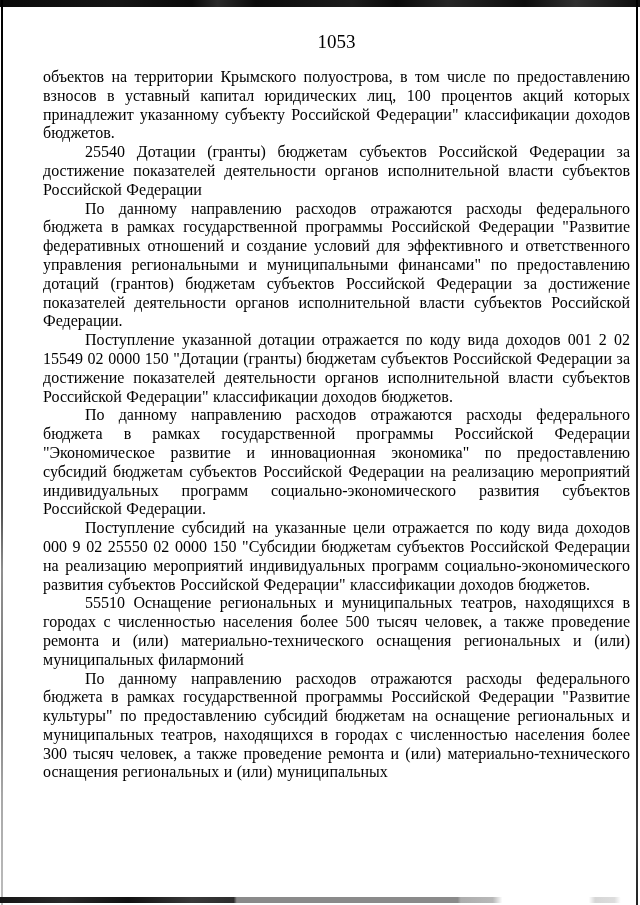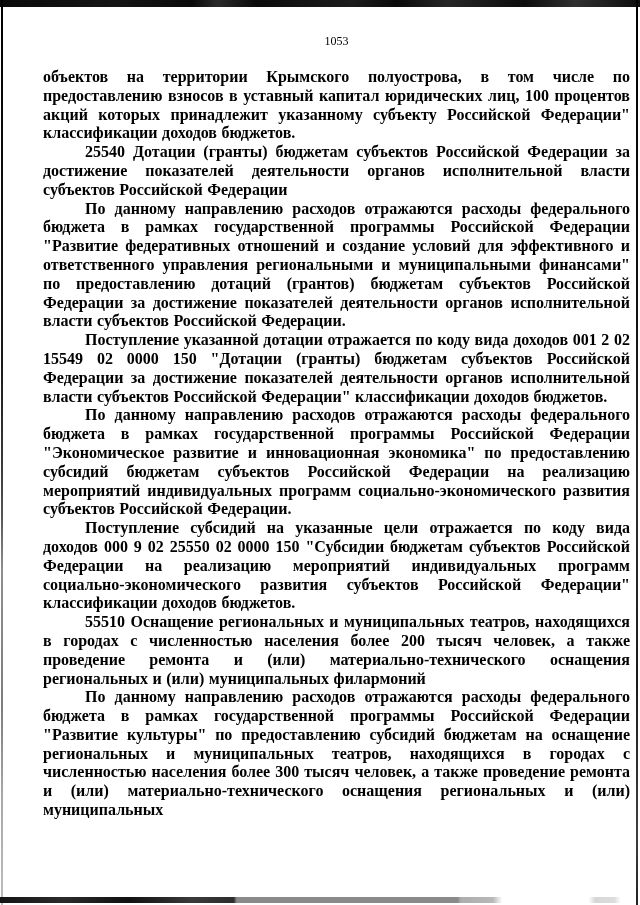--- a/index.html
+++ b/index.html
@@ -51,32 +51,31 @@
   }
   
   .content {
     position: absolute;
     left: 43px;
     top: 32px;
     width: 587px;
   }
   .page-number {
     text-align: center;
-    font-size: 12px;
+    font-size: 19px;
     line-height: 19px;
     margin: 0 0 17px 0;
   }
   .body-text p {
     margin: 0;
     font-size: 16px;
     line-height: 18.8px;
     text-align: justify;
     text-indent: 42px;
     word-spacing: 0.5px;
-    font-weight: bold;
   }
   .body-text p.continuation {
     text-indent: 0;
   }
 </style>
 </head>
 <body>
 
 <div class="scan-top"></div>
 <div class="scan-left"></div>
@@ -85,16 +84,16 @@
 
 <div class="content">
   <div class="page-number">1053</div>
   <div class="body-text">
     <p class="continuation">объектов на территории Крымского полуострова, в том числе по предоставлению взносов в уставный капитал юридических лиц, 100 процентов акций которых принадлежит указанному субъекту Российской Федерации" классификации доходов бюджетов.</p>
     <p>25540 Дотации (гранты) бюджетам субъектов Российской Федерации за достижение показателей деятельности органов исполнительной власти субъектов Российской Федерации</p>
     <p>По данному направлению расходов отражаются расходы федерального бюджета в рамках государственной программы Российской Федерации "Развитие федеративных отношений и создание условий для эффективного и ответственного управления региональными и муниципальными финансами" по предоставлению дотаций (грантов) бюджетам субъектов Российской Федерации за достижение показателей деятельности органов исполнительной власти субъектов Российской Федерации.</p>
     <p>Поступление указанной дотации отражается по коду вида доходов 001 2 02 15549 02 0000 150 "Дотации (гранты) бюджетам субъектов Российской Федерации за достижение показателей деятельности органов исполнительной власти субъектов Российской Федерации" классификации доходов бюджетов.</p>
     <p>По данному направлению расходов отражаются расходы федерального бюджета в рамках государственной программы Российской Федерации "Экономическое развитие и инновационная экономика" по предоставлению субсидий бюджетам субъектов Российской Федерации на реализацию мероприятий индивидуальных программ социально-экономического развития субъектов Российской Федерации.</p>
     <p>Поступление субсидий на указанные цели отражается по коду вида доходов 000 9 02 25550 02 0000 150 "Субсидии бюджетам субъектов Российской Федерации на реализацию мероприятий индивидуальных программ социально-экономического развития субъектов Российской Федерации" классификации доходов бюджетов.</p>
-    <p>55510 Оснащение региональных и муниципальных театров, находящихся в городах с численностью населения более 200 тысяч человек, а также проведение ремонта и (или) материально-технического оснащения региональных и (или) муниципальных филармоний</p>
+    <p>55510 Оснащение региональных и муниципальных театров, находящихся в городах с численностью населения более 500 тысяч человек, а также проведение ремонта и (или) материально-технического оснащения региональных и (или) муниципальных филармоний</p>
     <p>По данному направлению расходов отражаются расходы федерального бюджета в рамках государственной программы Российской Федерации "Развитие культуры" по предоставлению субсидий бюджетам на оснащение региональных и муниципальных театров, находящихся в городах с численностью населения более 300 тысяч человек, а также проведение ремонта и (или) материально-технического оснащения региональных и (или) муниципальных</p>
   </div>
 </div>
 
 </body></html>

